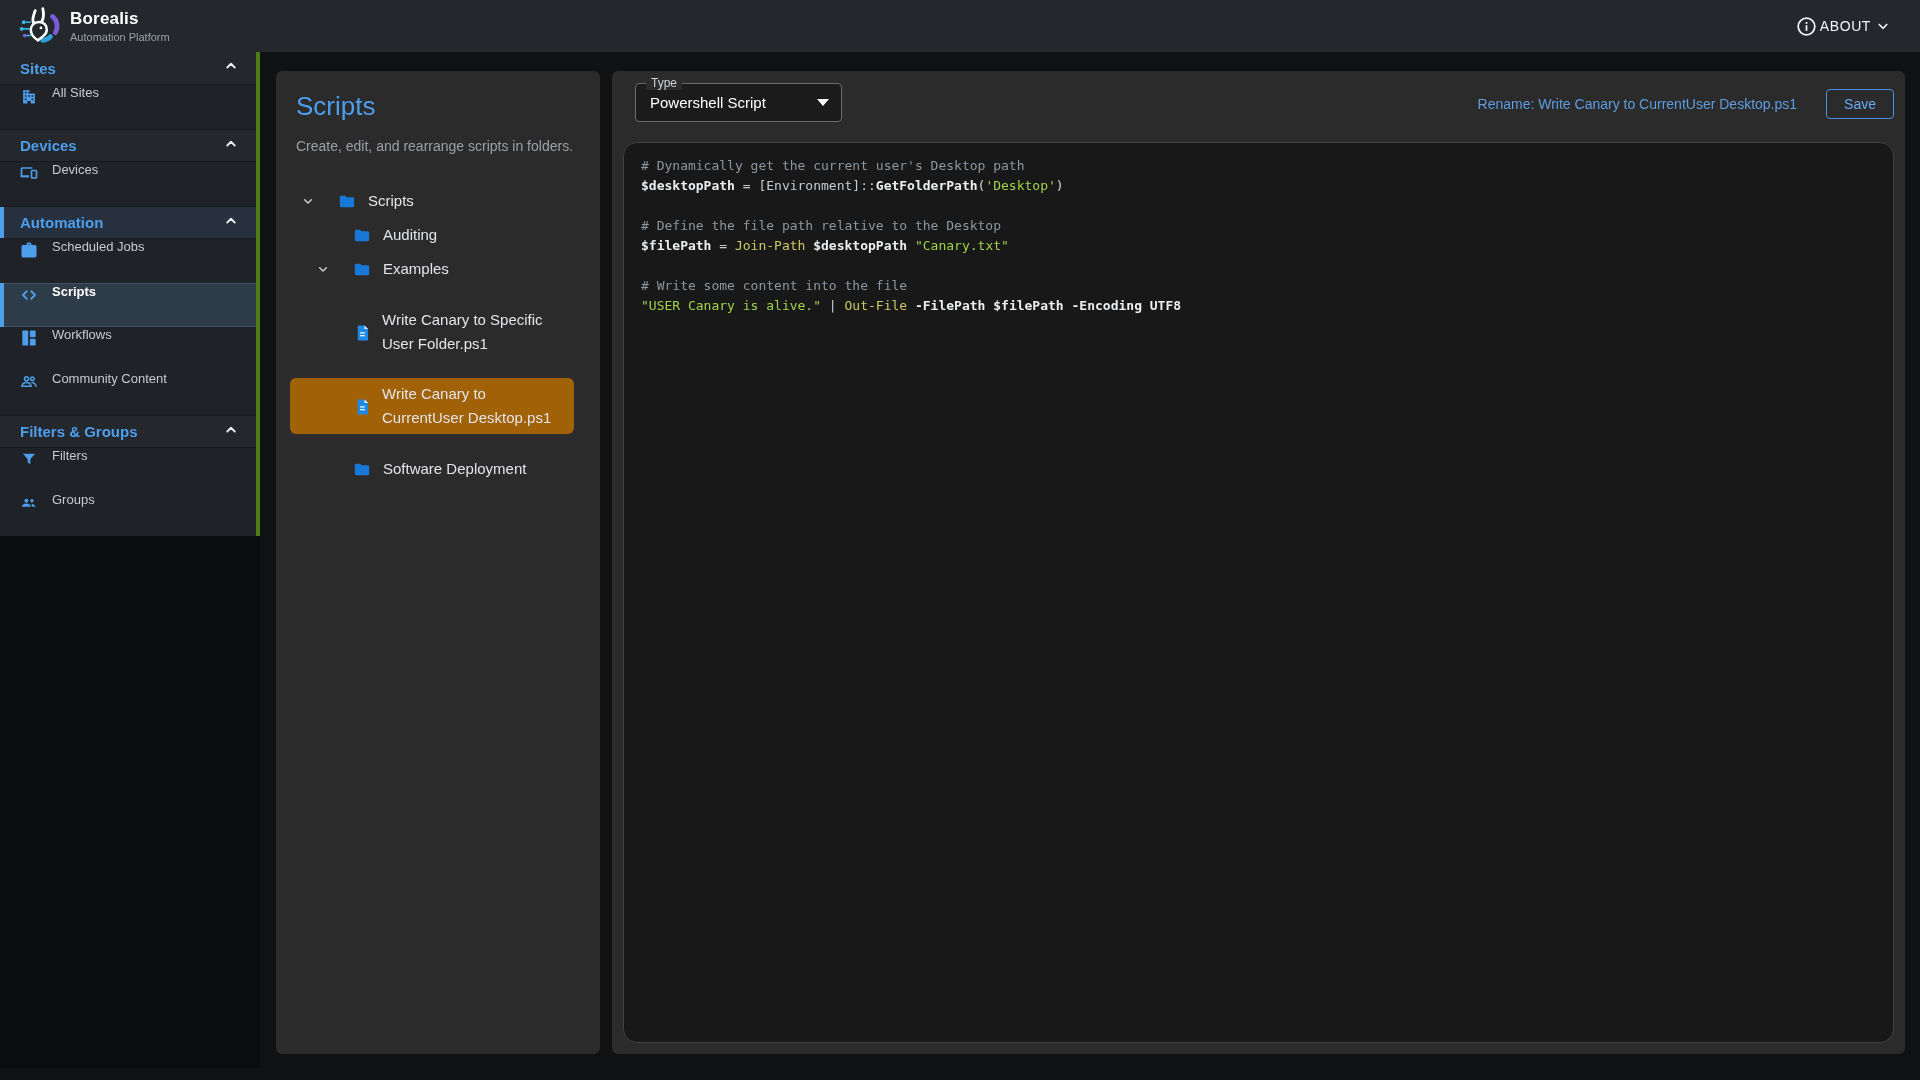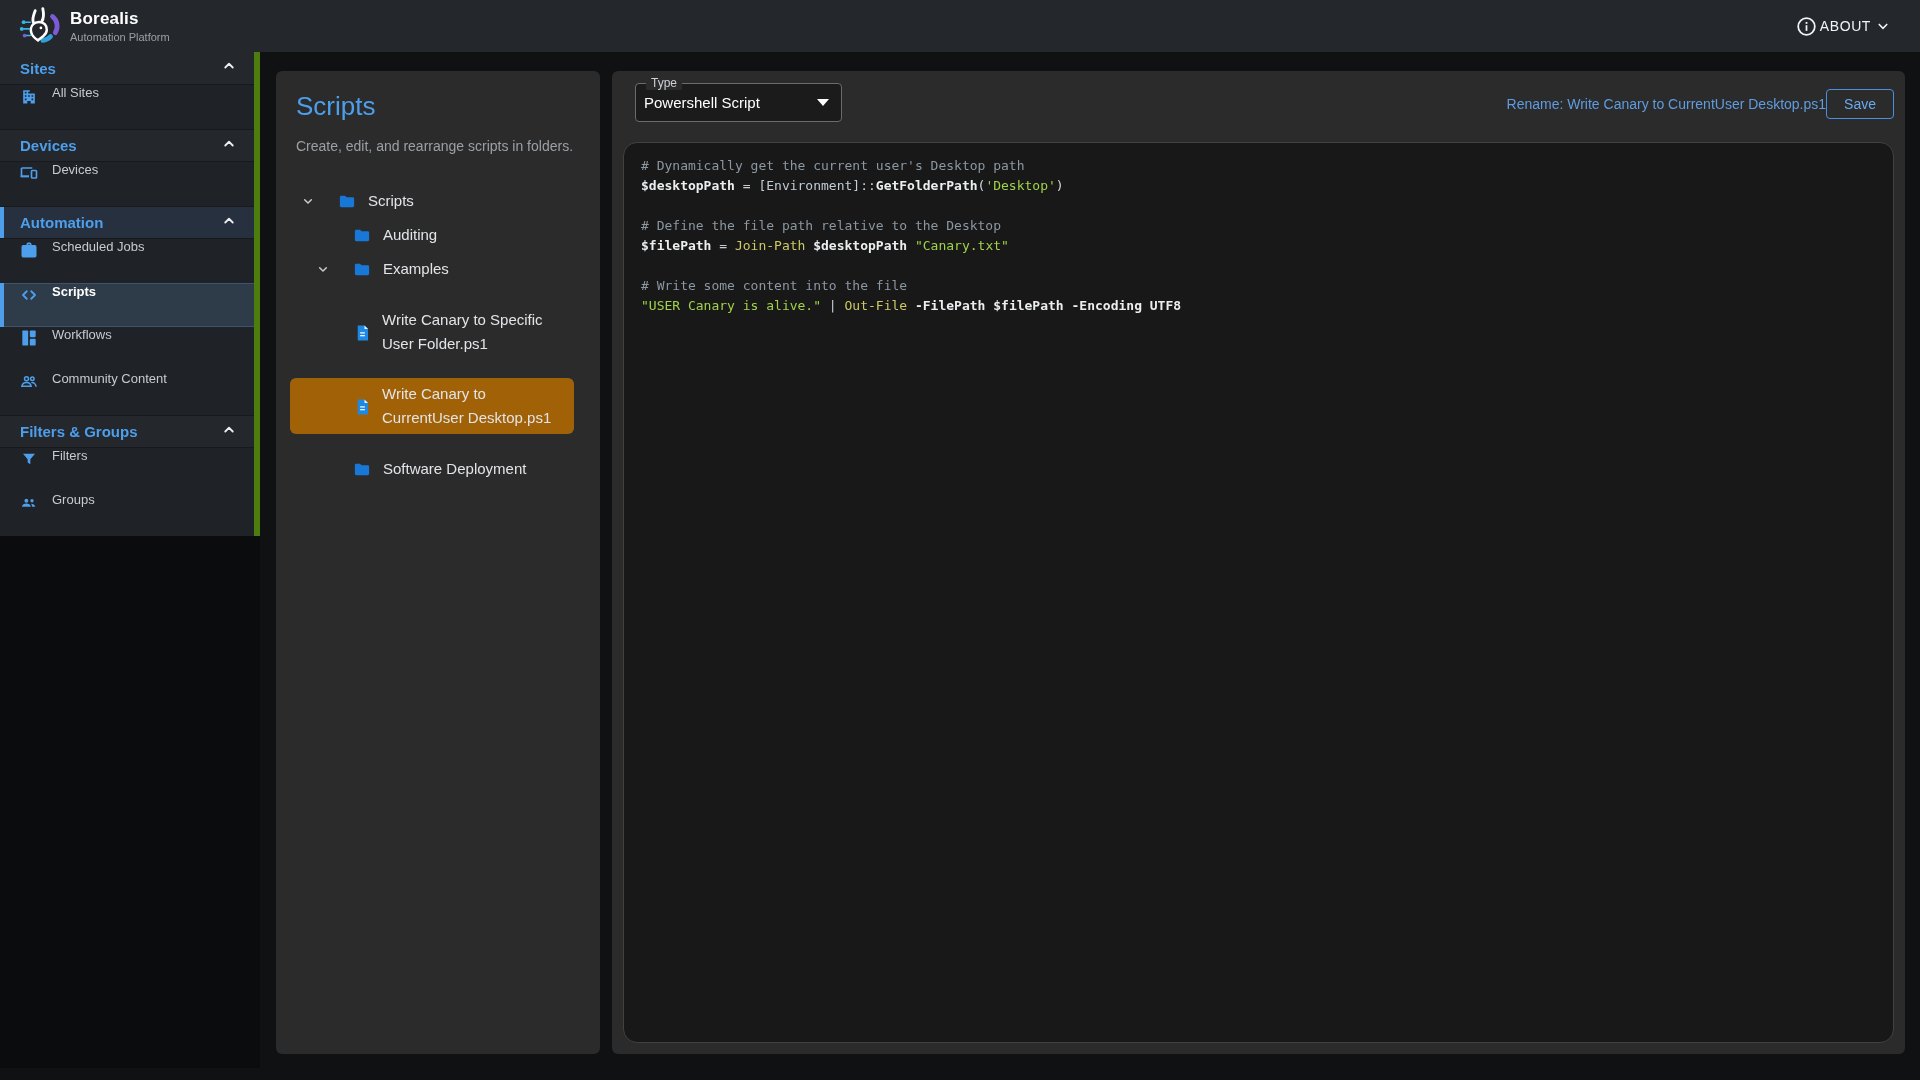--- a/index.html
+++ b/index.html
@@ -28,21 +28,21 @@
   .app-title .name{display:block;font-size:17px;font-weight:bold;color:#fff;letter-spacing:.2px}
   .app-title .sub{display:block;font-size:11px;color:#9aa0a6;margin-top:2px}
   .spacer{flex:1}
   .about{display:flex;align-items:center;gap:3px;color:#f1f3f4;font-size:14px;
     letter-spacing:.6px;cursor:pointer}
   .about svg{display:block}
 
   
   .app-body{display:flex;height:1016px}
   .sidebar{width:260px;flex:0 0 auto;background:#0b0c0e;display:flex;flex-direction:column}
-  .sidebar .nav{background:var(--sidebar-bg);border-right:6px solid #4d7c0f}
+  .sidebar .nav{background:var(--sidebar-bg);border-right:4px solid #4d7c0f}
   .content{flex:1;display:flex;gap:12px;padding:19px 15px 14px 16px;background:var(--page-bg)}
 
   
   .sec-header{height:33px;display:flex;align-items:center;background:#24272c;
     padding:0 16px 0 20px;border-top:1px solid #17191d;border-bottom:1px solid #17191d;
     cursor:pointer;position:relative}
   .sec-header:first-child{border-top:none}
   .sec-header .sec-label{color:var(--accent);font-size:15px;font-weight:bold;flex:1}
   .sec-header.active{background:#27303e}
   .sec-header.active::before{content:"";position:absolute;left:0;top:0;bottom:0;width:4px;
@@ -72,27 +72,27 @@
     height:24px}
   .tree-label{font-size:15px;color:#e2e4e7;line-height:24px;max-width:178px}
   .tree-icon{flex:0 0 auto;display:flex;align-items:center}
   .tree-row.file .tree-icon{margin-top:2px}
 
   
   .editor-panel{flex:1;display:flex;flex-direction:column;padding:9px 11px 11px 11px}
   .editor-header{height:48px;display:flex;align-items:flex-start;padding:3px 0 0 12px}
   .type-select{position:relative;width:207px;height:39px;background:#1b1b1b;
     border:1px solid #6b6b6b;border-radius:4px;display:flex;align-items:center;
-    padding:0 12px 0 8px;cursor:pointer}
+    padding:0 12px 0 14px;cursor:pointer}
   .type-select .float-label{position:absolute;top:-8px;left:10px;background:var(--panel-bg);
     padding:0 5px;font-size:12px;color:#cfd2d6;line-height:14px}
   .type-select .value{flex:1;font-size:15px;color:#fff}
   .caret{width:0;height:0;border-left:6px solid transparent;border-right:6px solid transparent;
     border-top:7px solid #fff}
-  .header-right{margin-left:auto;display:flex;align-items:center;padding-top:6px}
+  .header-right{margin-left:auto;display:flex;align-items:center;gap:29px;padding-top:6px}
   .rename-link{color:var(--link);font-size:14px;text-decoration:none;cursor:pointer}
   .save-btn{background:transparent;border:1px solid #4a90e2;border-radius:4px;color:#6aa9f0;
     font-size:14px;font-family:Liberation Sans, sans-serif;padding:6px 17px;cursor:pointer}
   .code-editor{flex:1;margin-top:14px;background:var(--editor-bg);
     border:1px solid var(--editor-border);border-radius:14px;padding:13px 17px;
     font-family:"DejaVu Sans Mono",monospace;font-size:13px;line-height:20px;overflow:hidden}
   .code-line{white-space:pre;min-height:20px}
   .tok-comment{color:var(--comment-gray)}
   .tok-var{color:#eceef0;font-weight:bold}
   .tok-op{color:#c6ccd2}

